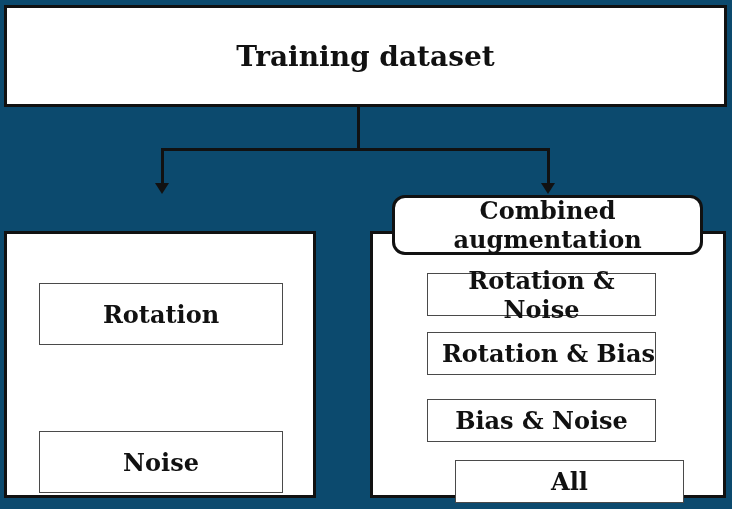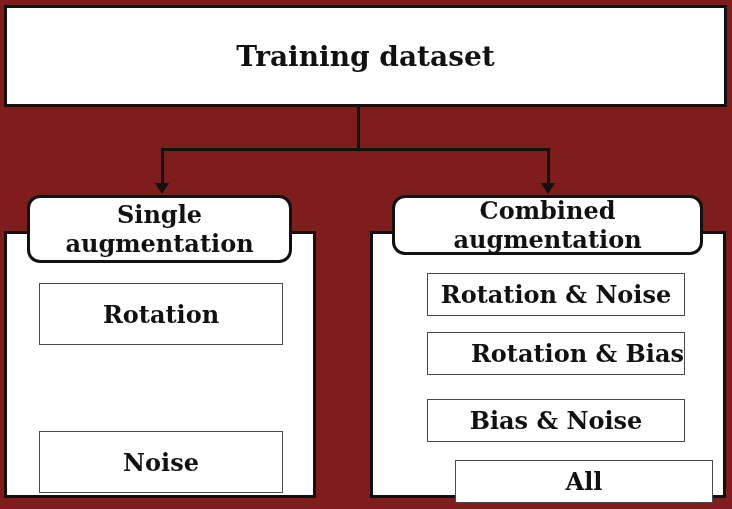--- a/index.html
+++ b/index.html
@@ -4,21 +4,21 @@
 <style>
   html, body {
     margin: 0;
     padding: 0;
     background: #ffffff;
   }
   .canvas {
     position: relative;
     width: 732px;
     height: 509px;
-    background: #7f1d1d;
+    background: #0c4a6e;
     font-family: "DejaVu Serif", "Liberation Serif", serif;
     color: #111111;
     overflow: hidden;
   }
   .box {
     position: absolute;
     box-sizing: border-box;
     background: #ffffff;
     display: flex;
     align-items: center;
@@ -67,21 +67,21 @@
     z-index: 1;
   }
   .group-left  { left: 4px;   top: 231px; width: 312px; height: 267px; }
   .group-right { left: 370px; top: 231px; width: 356px; height: 267px; }
   .item-box {
     border: 1.5px solid #4a4a4a;
     font-size: 24px;
     z-index: 3;
   }
   .item-l { left: 39px;  width: 244px; height: 62px; }
-  .item-r { left: 427px; width: 258px; height: 43px; }
+  .item-r { left: 427px; width: 229px; height: 43px; }
   .item-l1 { top: 283px; }
   .item-l2 { top: 353px; }
   .item-l3 { top: 431px; }
   .item-r1 { top: 273px; }
   .item-r2 { top: 332px; justify-content: flex-end; }
   .item-r3 { top: 399px; }
   .item-r4 { top: 460px; margin-left: 28px; }
 </style>
 </head>
 <body>
@@ -92,23 +92,20 @@
     <span>Training dataset</span>
   </div>
 
   <div class="line trunk-line"></div>
   <div class="line branch-line"></div>
   <div class="line left-drop"></div>
   <div class="line right-drop"></div>
   <div class="arrowhead arrowhead-left"></div>
   <div class="arrowhead arrowhead-right"></div>
 
-  <div class="box header-box header-left">
-    <span class="header-label">Single augmentation</span>
-  </div>
   <div class="group-box group-left"></div>
   <div class="box item-box item-l item-l1">
     <span>Rotation</span>
   </div>
   <div class="box item-box item-l item-l3">
     <span>Noise</span>
   </div>
 
   <div class="box header-box header-right">
     <span class="header-label">Combined augmentation</span>

